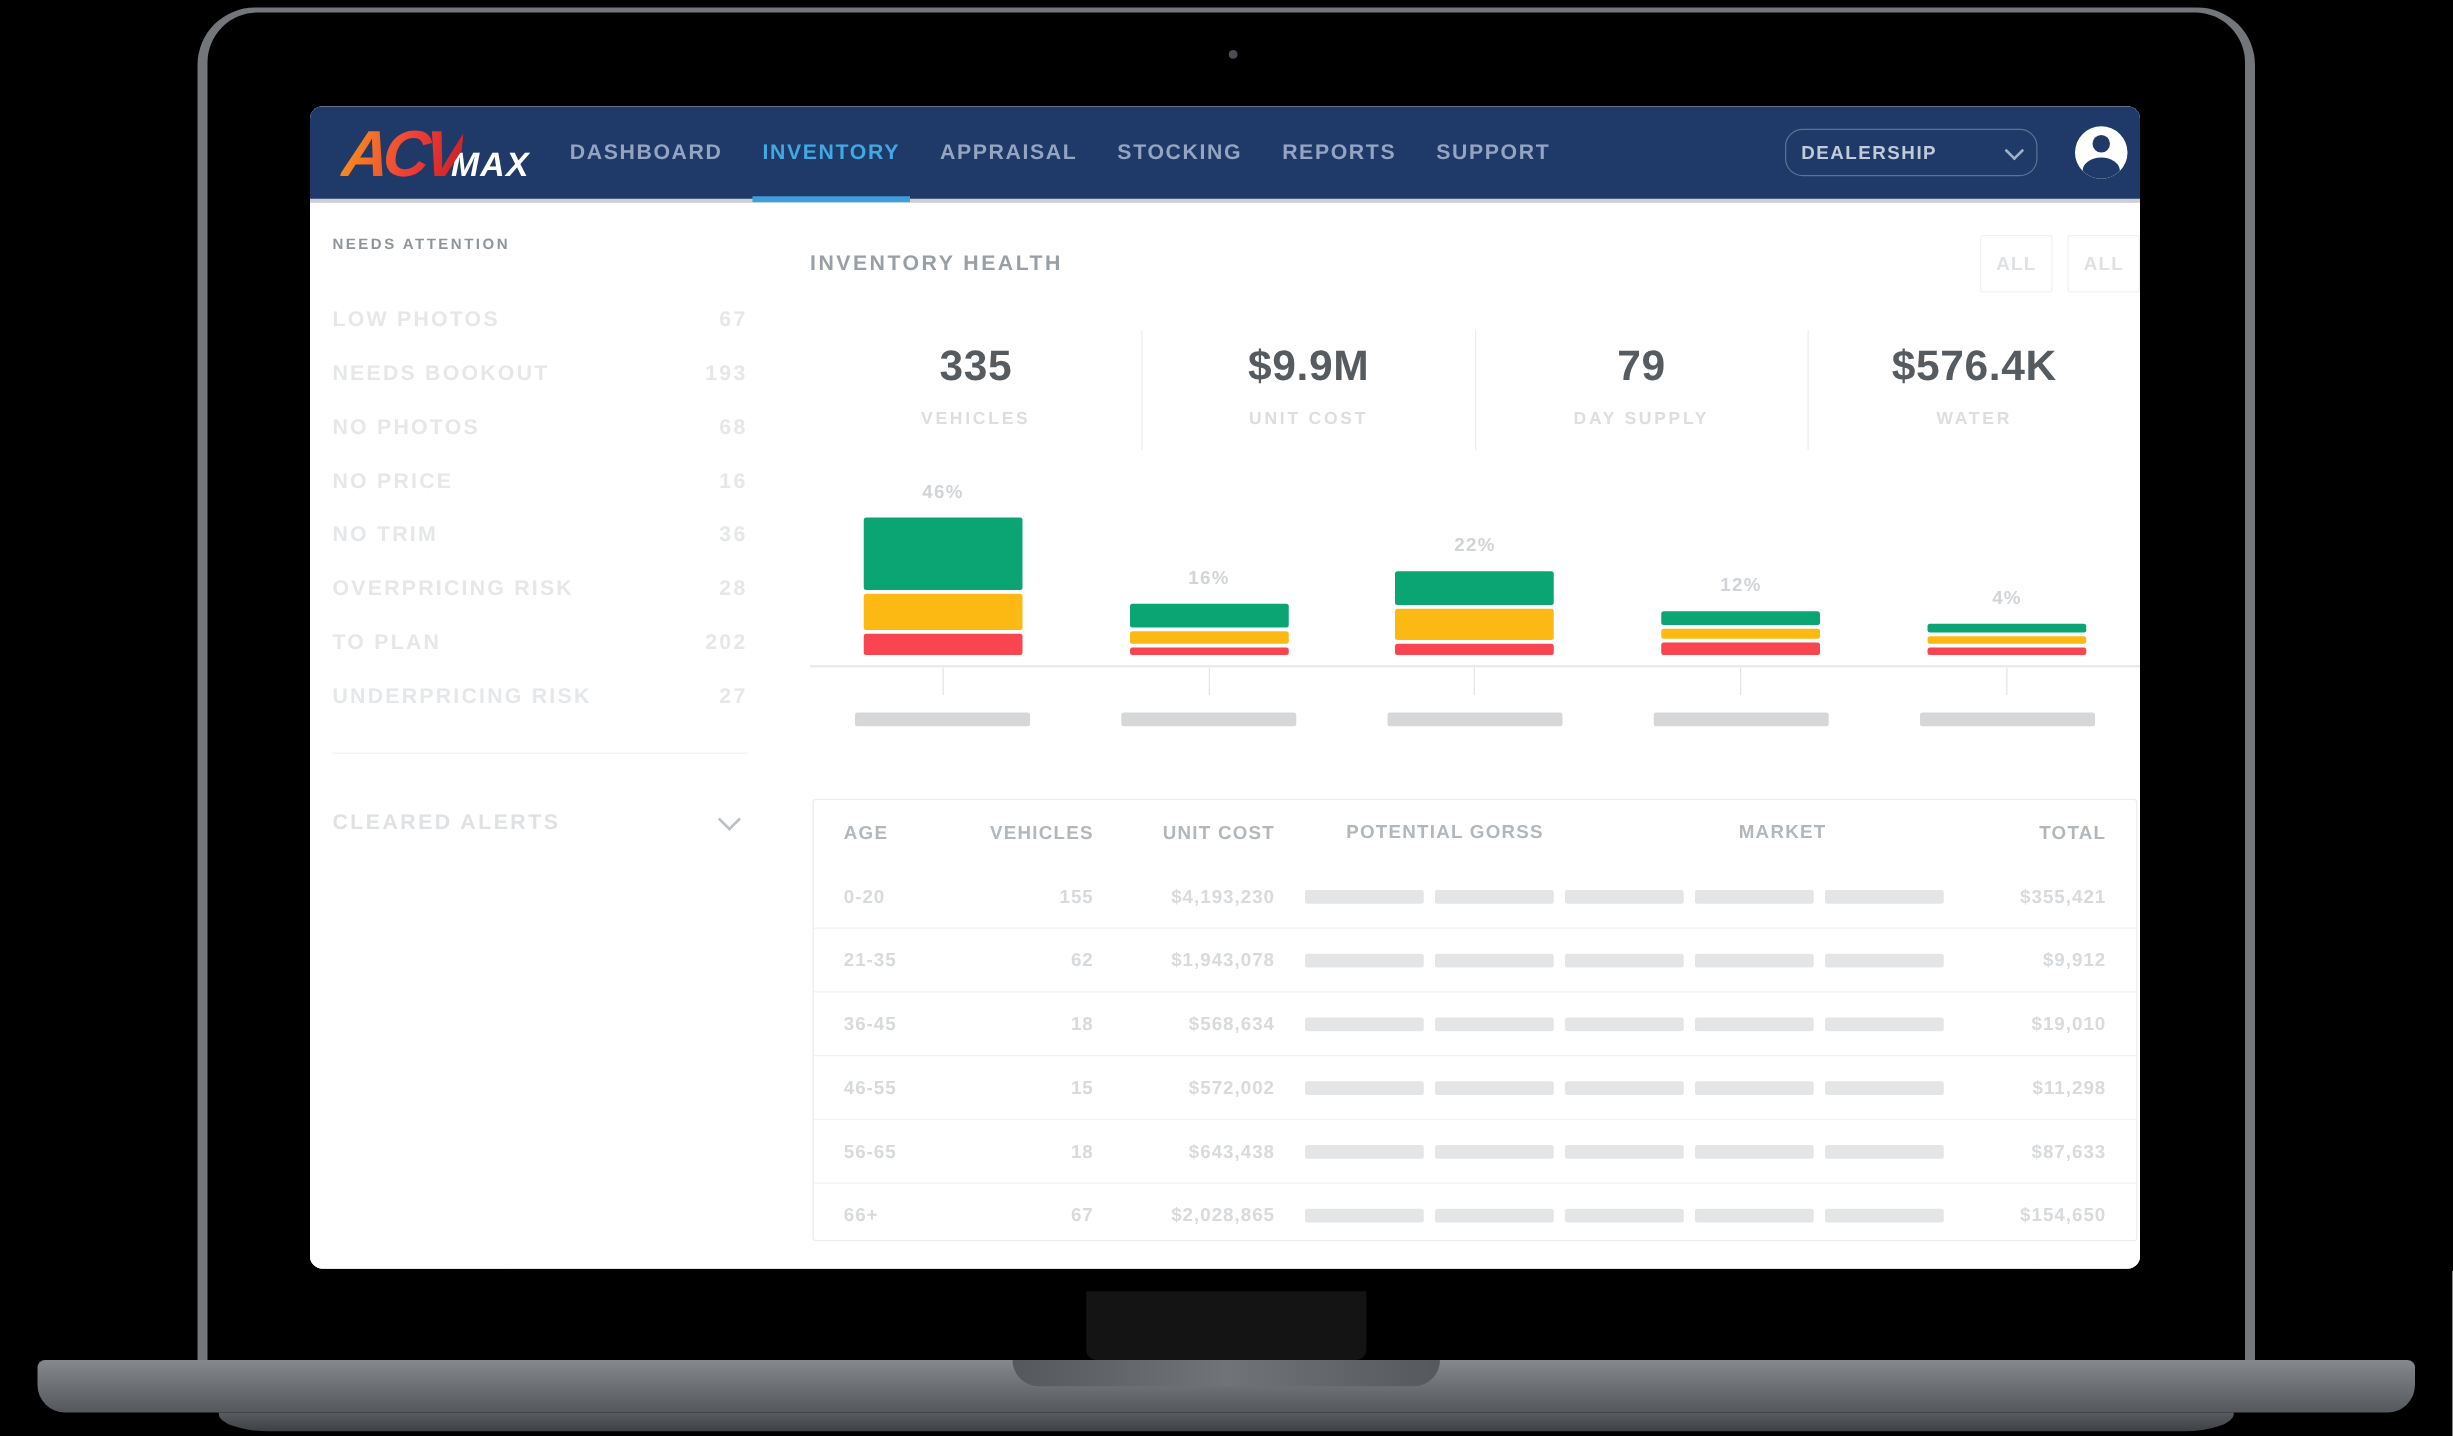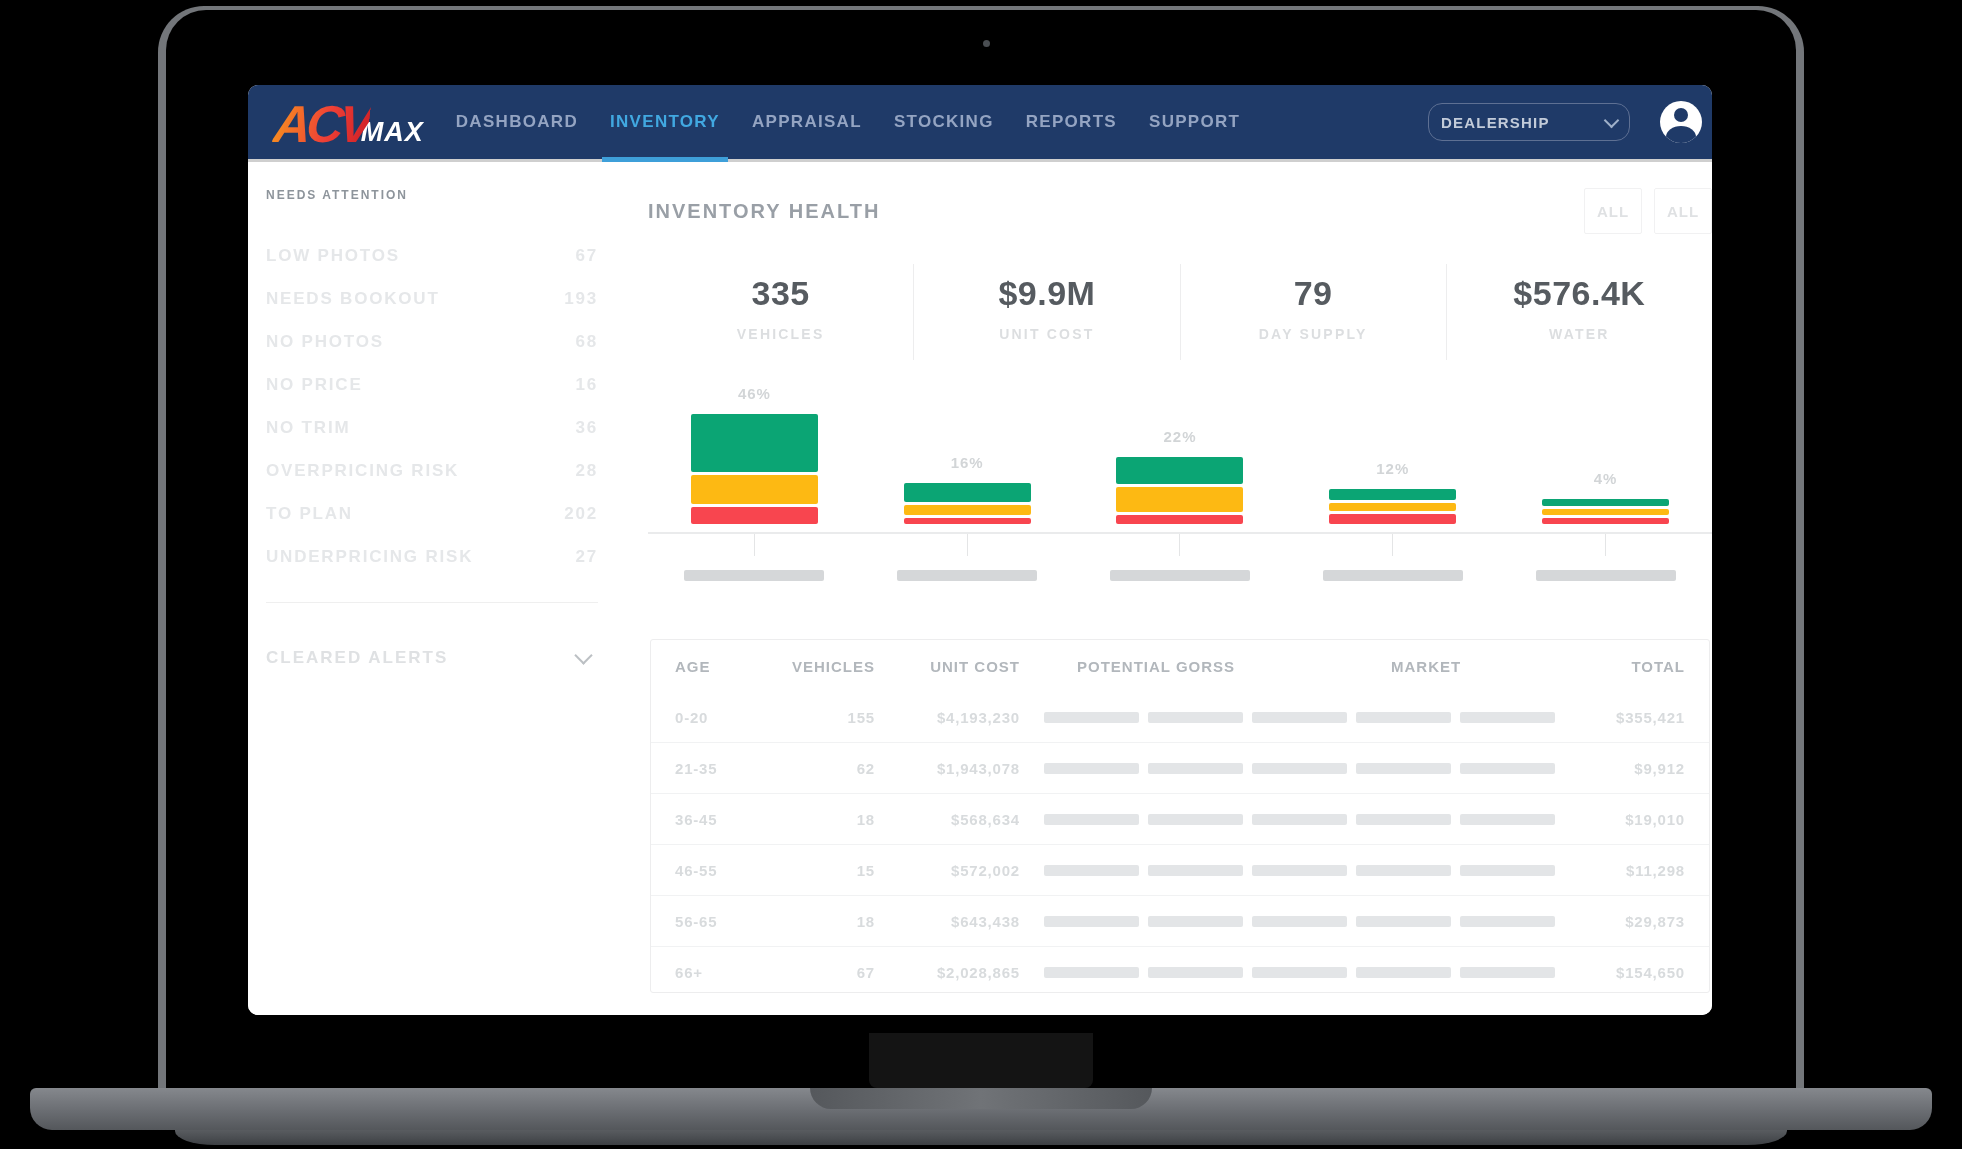--- a/index.html
+++ b/index.html
@@ -59,21 +59,21 @@
   .sb-list{margin-top:32px;}
   .sb-item{display:flex;justify-content:space-between;align-items:center;height:43px;
     font-size:17px;font-weight:700;letter-spacing:1.8px;color:#e5e7e9;cursor:pointer;}
   .sb-divider{margin-top:24px;height:1px;background:#efefef;}
   .sb-cleared{margin-top:44px;height:22px;display:flex;justify-content:space-between;align-items:center;
     font-size:17px;font-weight:700;letter-spacing:2px;color:#dfe1e3;cursor:pointer;}
   .sb-cleared .chev2{width:11px;height:11px;border-right:2px solid #bcc0c4;border-bottom:2px solid #bcc0c4;
     transform:rotate(45deg);margin-right:8px;margin-top:-6px;}
   .main{position:absolute;left:400px;top:0;width:1064px;}
   .main-header{margin-top:26px;height:46px;display:flex;align-items:center;justify-content:space-between;}
-  .mh-title{font-size:20px;font-weight:700;letter-spacing:2px;color:#999fa6;}
+  .mh-title{font-size:17px;font-weight:700;letter-spacing:2px;color:#999fa6;}
   .filters{display:flex;gap:12px;margin-left:34px;}
   .filter-btn{width:58px;height:46px;border:1px solid #f1f1f2;background:#fff;color:#dfe1e3;
     font-size:15px;font-weight:700;letter-spacing:1px;display:flex;align-items:center;justify-content:center;
     border-radius:2px;box-sizing:border-box;cursor:pointer;}
   .stats{margin-top:30px;display:flex;}
   .stat{flex:1;text-align:center;padding:10px 0 18px;}
   .stat + .stat{border-left:1px solid #ededee;}
   .stat-value{font-size:34px;font-weight:700;color:#565b60;letter-spacing:.5px;}
   .stat-label{margin-top:13px;font-size:14px;font-weight:700;letter-spacing:2.2px;color:#dcdee0;}
   .chart{margin-top:4px;}
@@ -362,21 +362,21 @@
               <div class="c-age">56-65</div>
               <div class="c-veh">18</div>
               <div class="c-cost">$643,438</div>
               <div class="c-bars">
                 <div class="rbar"></div>
                 <div class="rbar"></div>
                 <div class="rbar"></div>
                 <div class="rbar"></div>
                 <div class="rbar"></div>
               </div>
-              <div class="c-total">$29,873</div>
+              <div class="c-total">$87,633</div>
             </div>
             <div class="t-row">
               <div class="c-age">66+</div>
               <div class="c-veh">67</div>
               <div class="c-cost">$2,028,865</div>
               <div class="c-bars">
                 <div class="rbar"></div>
                 <div class="rbar"></div>
                 <div class="rbar"></div>
                 <div class="rbar"></div>

